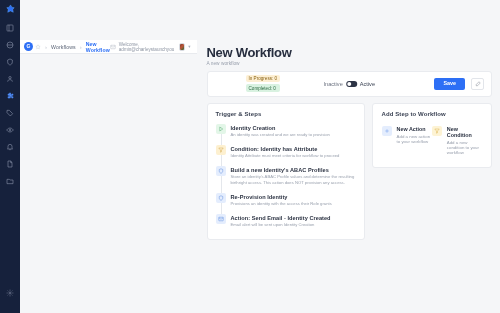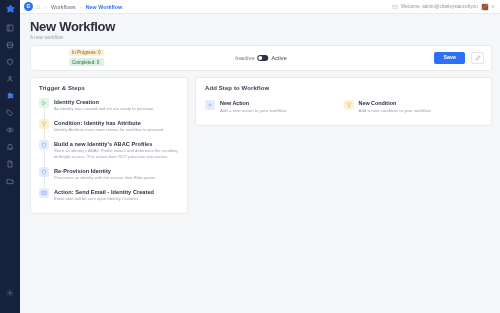--- a/index.html
+++ b/index.html
@@ -29,21 +29,21 @@
     width: 20px; height: 17px;
     display: flex; align-items: center; justify-content: center;
     position: relative;
   }
   .rail-item svg { width: 8px; height: 8px; stroke: #97a1b8; fill: none; stroke-width: 1.6; }
   .rail-item.active svg { stroke: #4f8cf7; fill: #4f8cf7; }
   .rail-bottom { margin-top: auto; margin-bottom: 12px; }
   .rail-bottom svg { width: 8px; height: 8px; stroke: #97a1b8; fill: none; stroke-width: 1.6; }
 
   
-  .stage { flex: 1; display: flex; flex-direction: column; min-width: 0; }
+  .stage { flex: 1; display: flex; flex-direction: row; min-width: 0; margin-top: 40px; }
 
   
   .topbar {
     height: 14px; background: #ffffff;
     border-bottom: 1px solid #e8eaee;
     display: flex; align-items: center;
     padding: 0 6px 0 4px;
     flex: 0 0 14px;
   }
   .crumb-badge {

